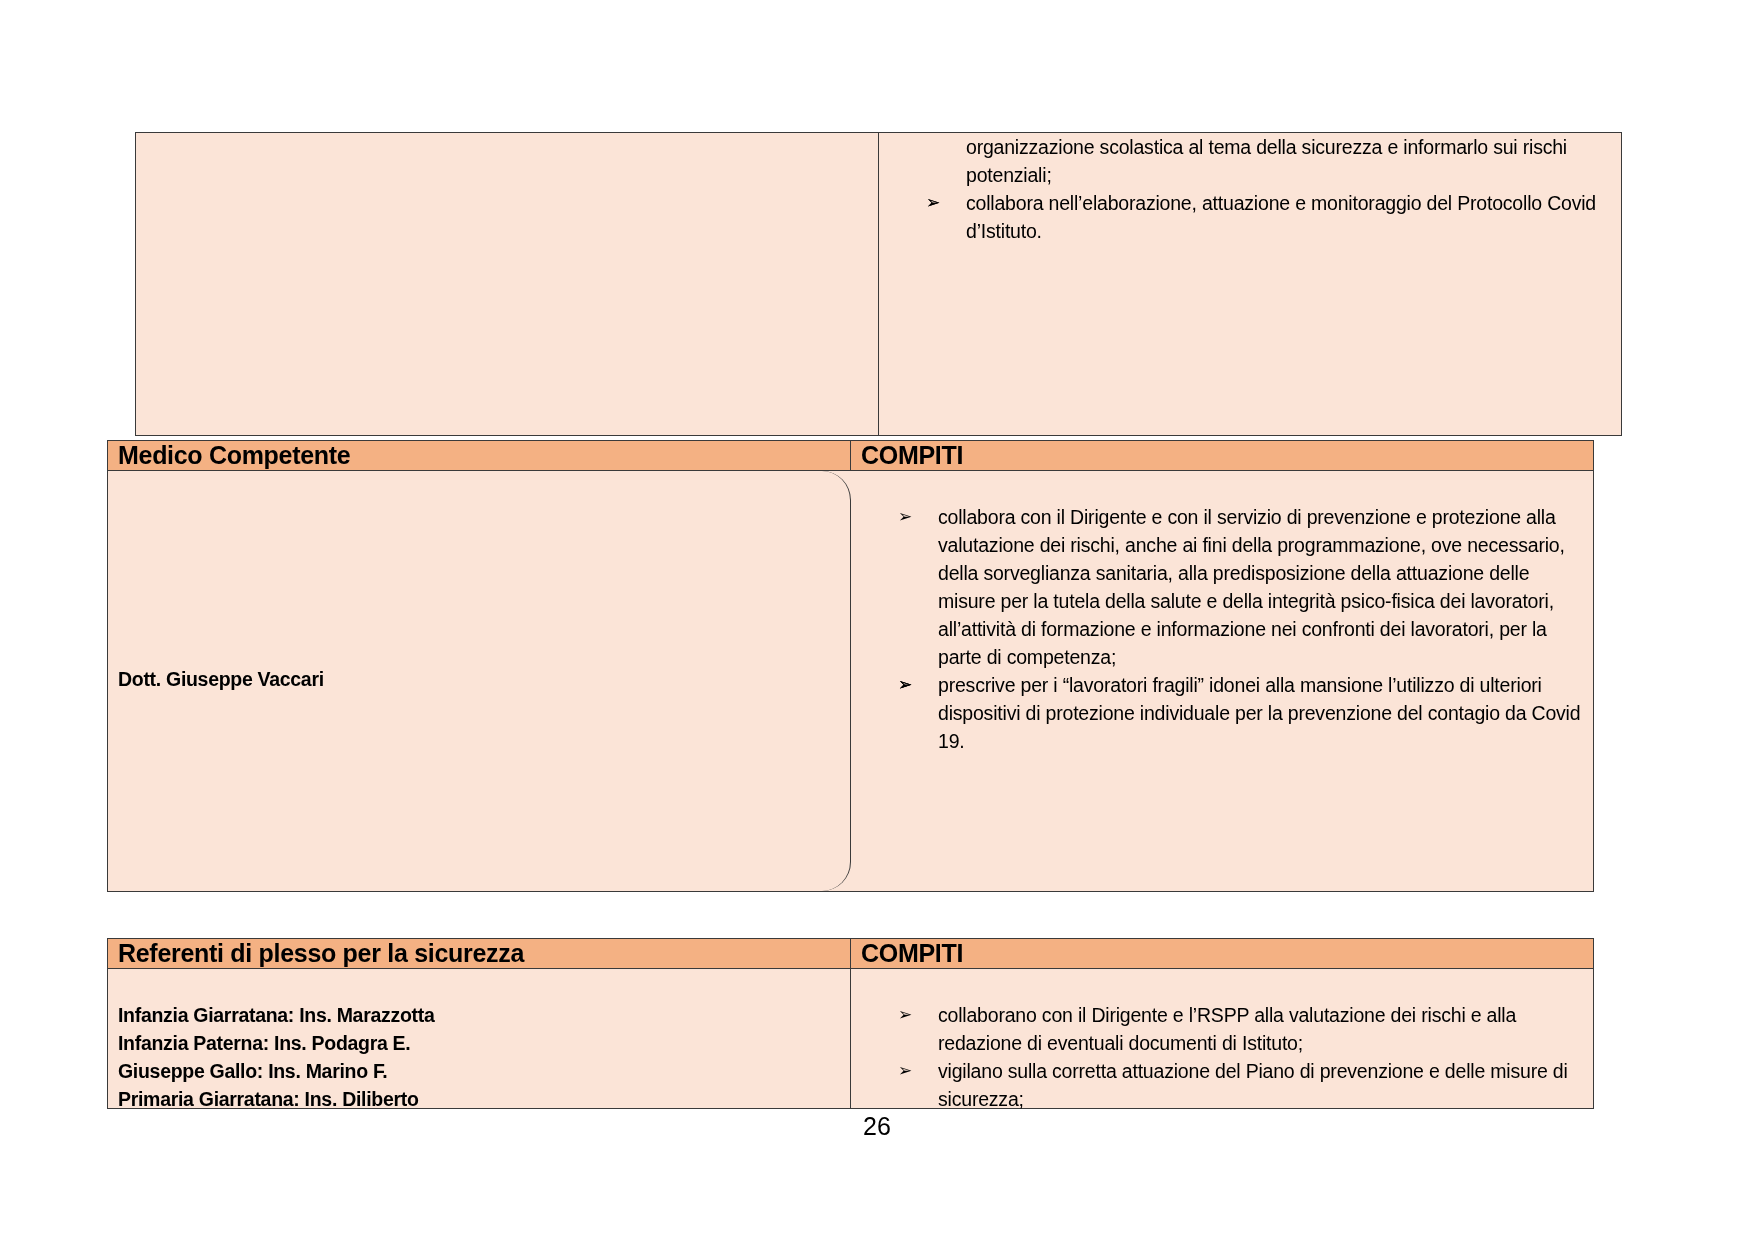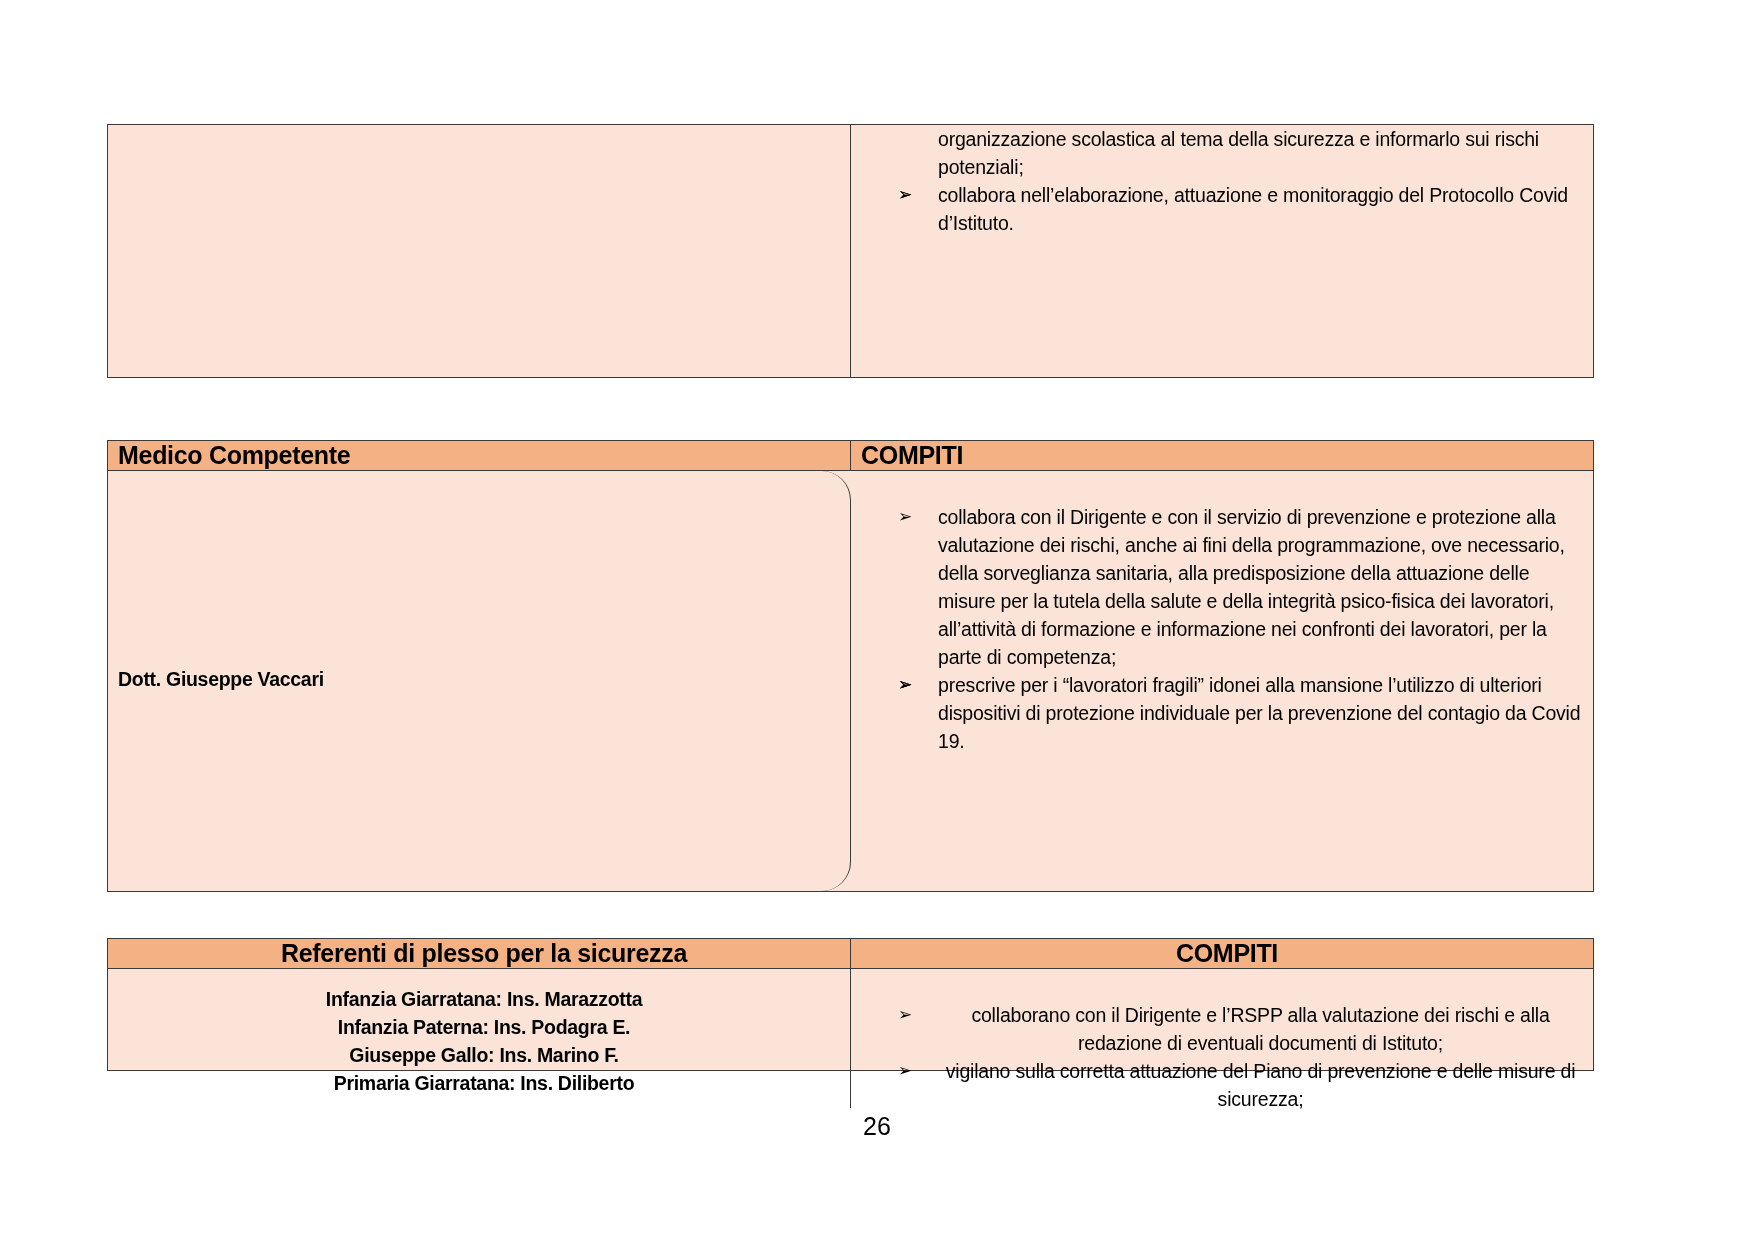--- a/index.html
+++ b/index.html
@@ -15,21 +15,21 @@
     .c.right { flex: 1; }
     .body-left { font-weight: bold; font-size: 19.5px; padding-left: 10px; letter-spacing: -0.3px; display: flex; flex-direction: column; }
     .bullets { list-style: none; margin: 0; padding: 0 10px 0 87px; font-size: 19.5px; line-height: 28px; letter-spacing: -0.2px; }
     .bullets li { position: relative; }
     .bullets li .arrow { position: absolute; left: -40px; top: 0; font-size: 17px; }
     .page-num { position: absolute; top: 1112px; left: 0; width: 1754px; text-align: center; font-size: 25px; padding-left: 0; }
   </style>
 </head>
 <body>
 
-<div class="tbl" style="top:124px; height:254px;">
+<div class="tbl" style="top:132px; height:304px;margin-left:28px;">
   <div class="row" style="height:100%;">
     <div class="c left"></div>
     <div class="c right">
       <ul class="bullets" id="t1-list" style="padding-top:0px;">
         <li class="cont"><span>organizzazione scolastica al tema della sicurezza e informarlo sui rischi potenziali;</span></li>
         <li><span class="arrow">➢</span></li>
         <li><span class="arrow">➢</span><span>collabora nell’elaborazione, attuazione e monitoraggio del Protocollo Covid d’Istituto.</span></li>
       </ul>
     </div>
   </div>
@@ -48,27 +48,27 @@
       <ul class="bullets" style="padding-top:32px;">
         <li><span class="arrow">➢</span><span>collabora con il Dirigente e con il servizio di prevenzione e protezione alla valutazione dei rischi, anche ai fini della programmazione, ove necessario, della sorveglianza sanitaria, alla predisposizione della attuazione delle misure per la tutela della salute e della integrità psico-fisica dei lavoratori, all’attività di formazione e informazione nei confronti dei lavoratori, per la parte di competenza;</span></li>
         <li><span class="arrow">➢</span></li>
         <li><span class="arrow">➢</span></li>
         <li><span class="arrow">➢</span><span>prescrive per i “lavoratori fragili” idonei alla mansione l’utilizzo di ulteriori dispositivi di protezione individuale per la prevenzione del contagio da Covid 19.</span></li>
       </ul>
     </div>
   </div>
 </div>
 
-<div class="tbl" style="top:938px; height:133px;text-align:center;">
+<div class="tbl" style="top:938px; height:171px;">
   <div class="hdr">
     <div class="c left">Referenti di plesso per la sicurezza</div>
     <div class="c right">COMPITI</div>
   </div>
   <div class="row" style="height:139px;">
-    <div class="c left body-left" style="padding-top:16px; line-height:28px;">
+    <div class="c left body-left" style="padding-top:32px; line-height:28px;">
       <span>Infanzia Giarratana: Ins. Marazzotta</span>
       <span>Infanzia Paterna: Ins. Podagra E.</span>
       <span>Giuseppe Gallo:  Ins. Marino F.</span>
       <span>Primaria Giarratana: Ins. Diliberto</span>
     </div>
     <div class="c right">
       <ul class="bullets" style="padding-top:32px;">
         <li><span class="arrow">➢</span><span>collaborano con il Dirigente e l’RSPP alla valutazione dei rischi e alla redazione di eventuali documenti di Istituto;</span></li>
         <li><span class="arrow">➢</span><span>vigilano sulla corretta attuazione del Piano di prevenzione e delle misure di sicurezza;</span></li>
       </ul>

